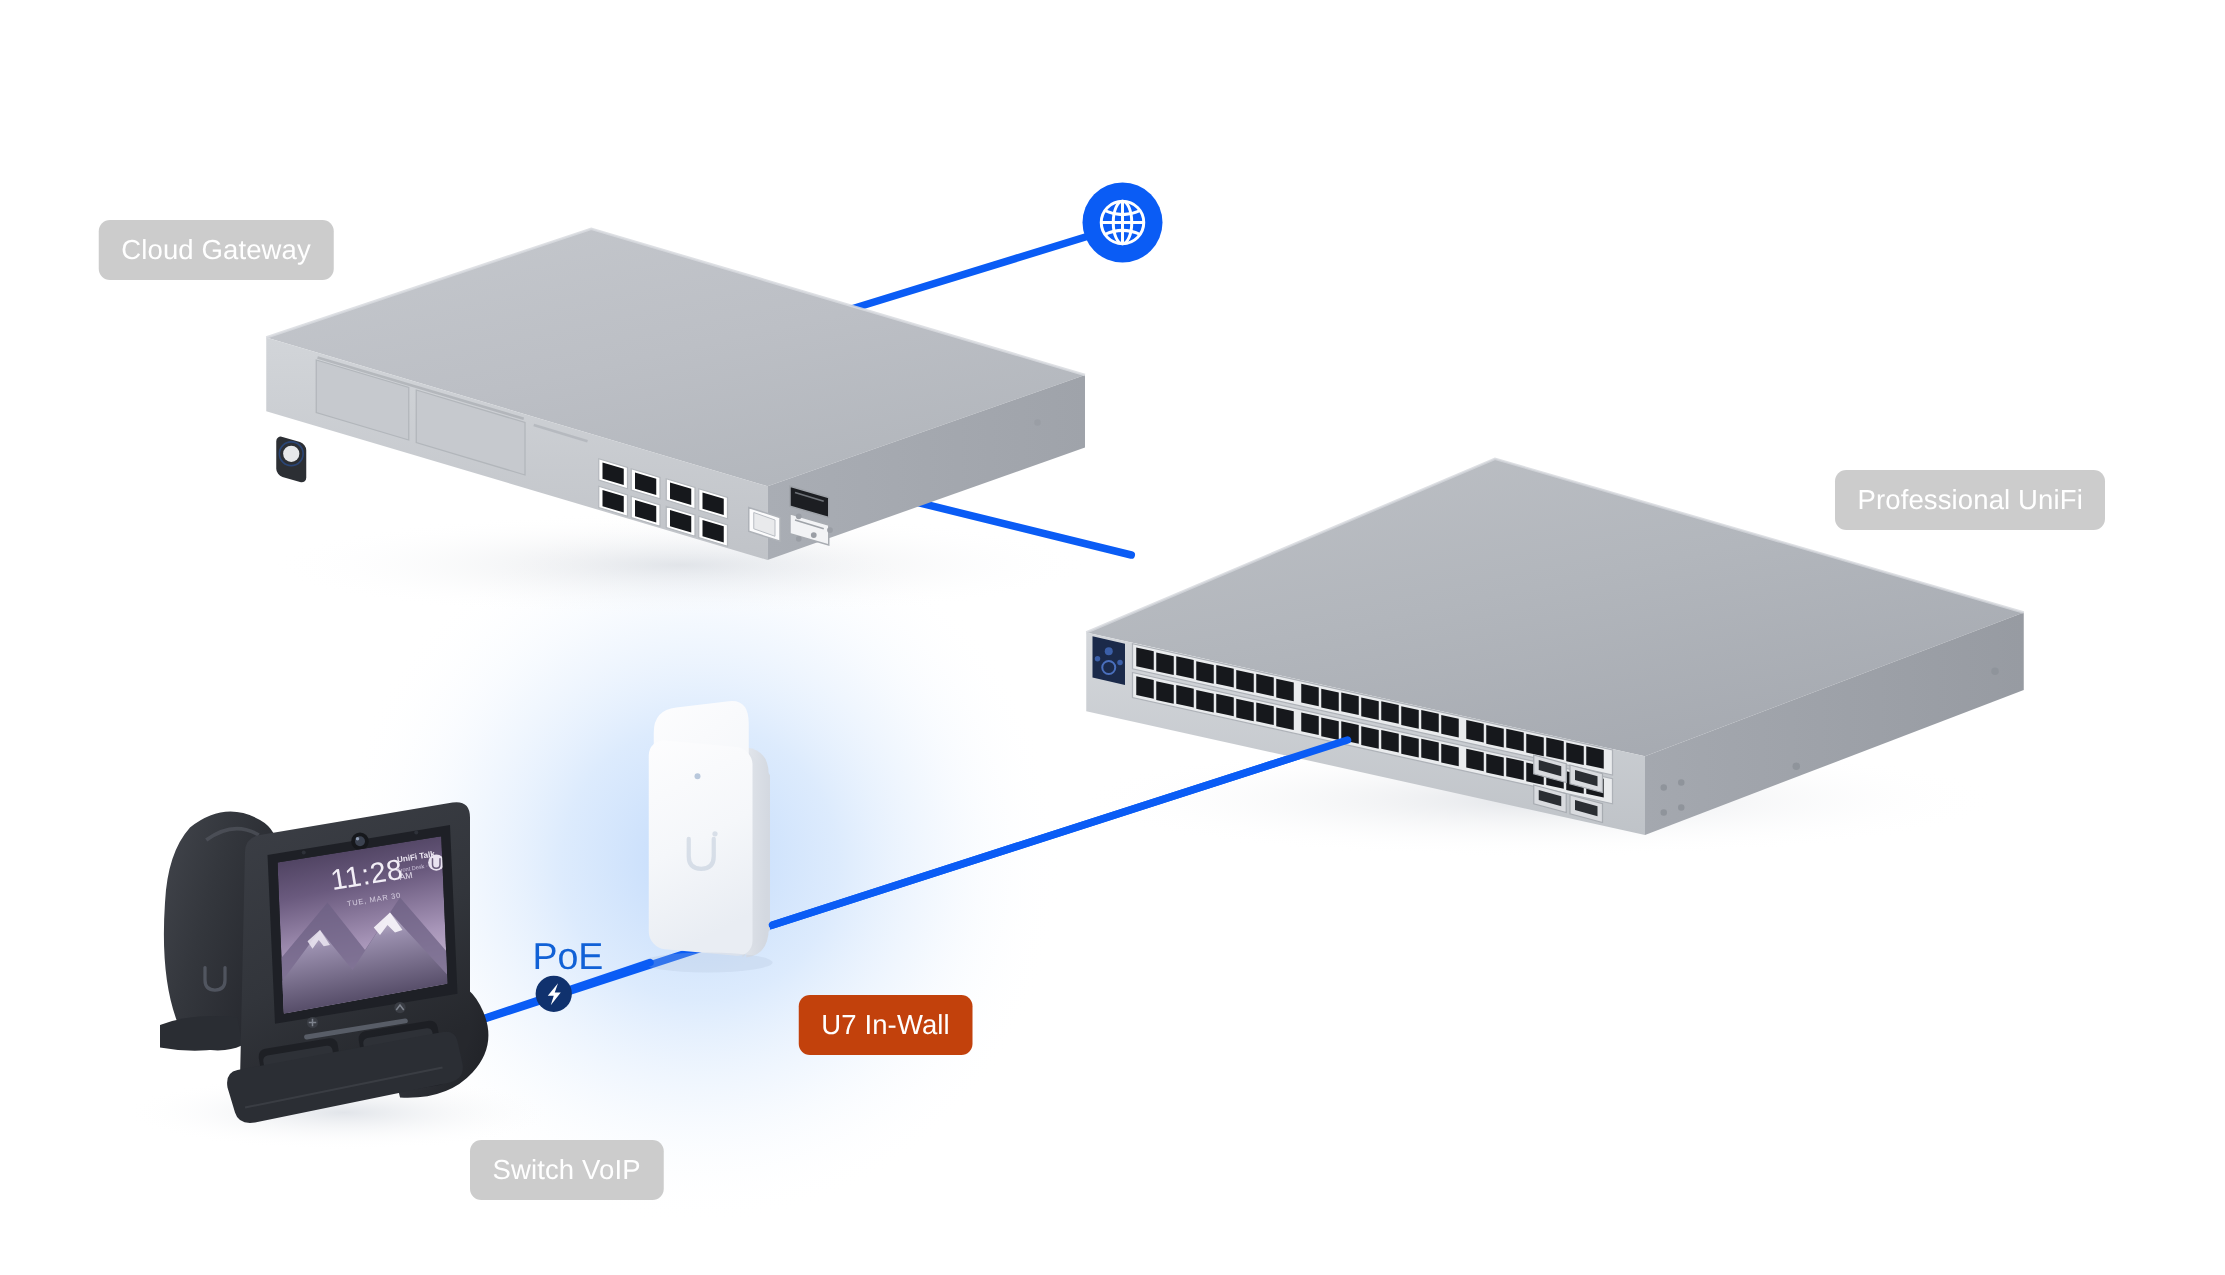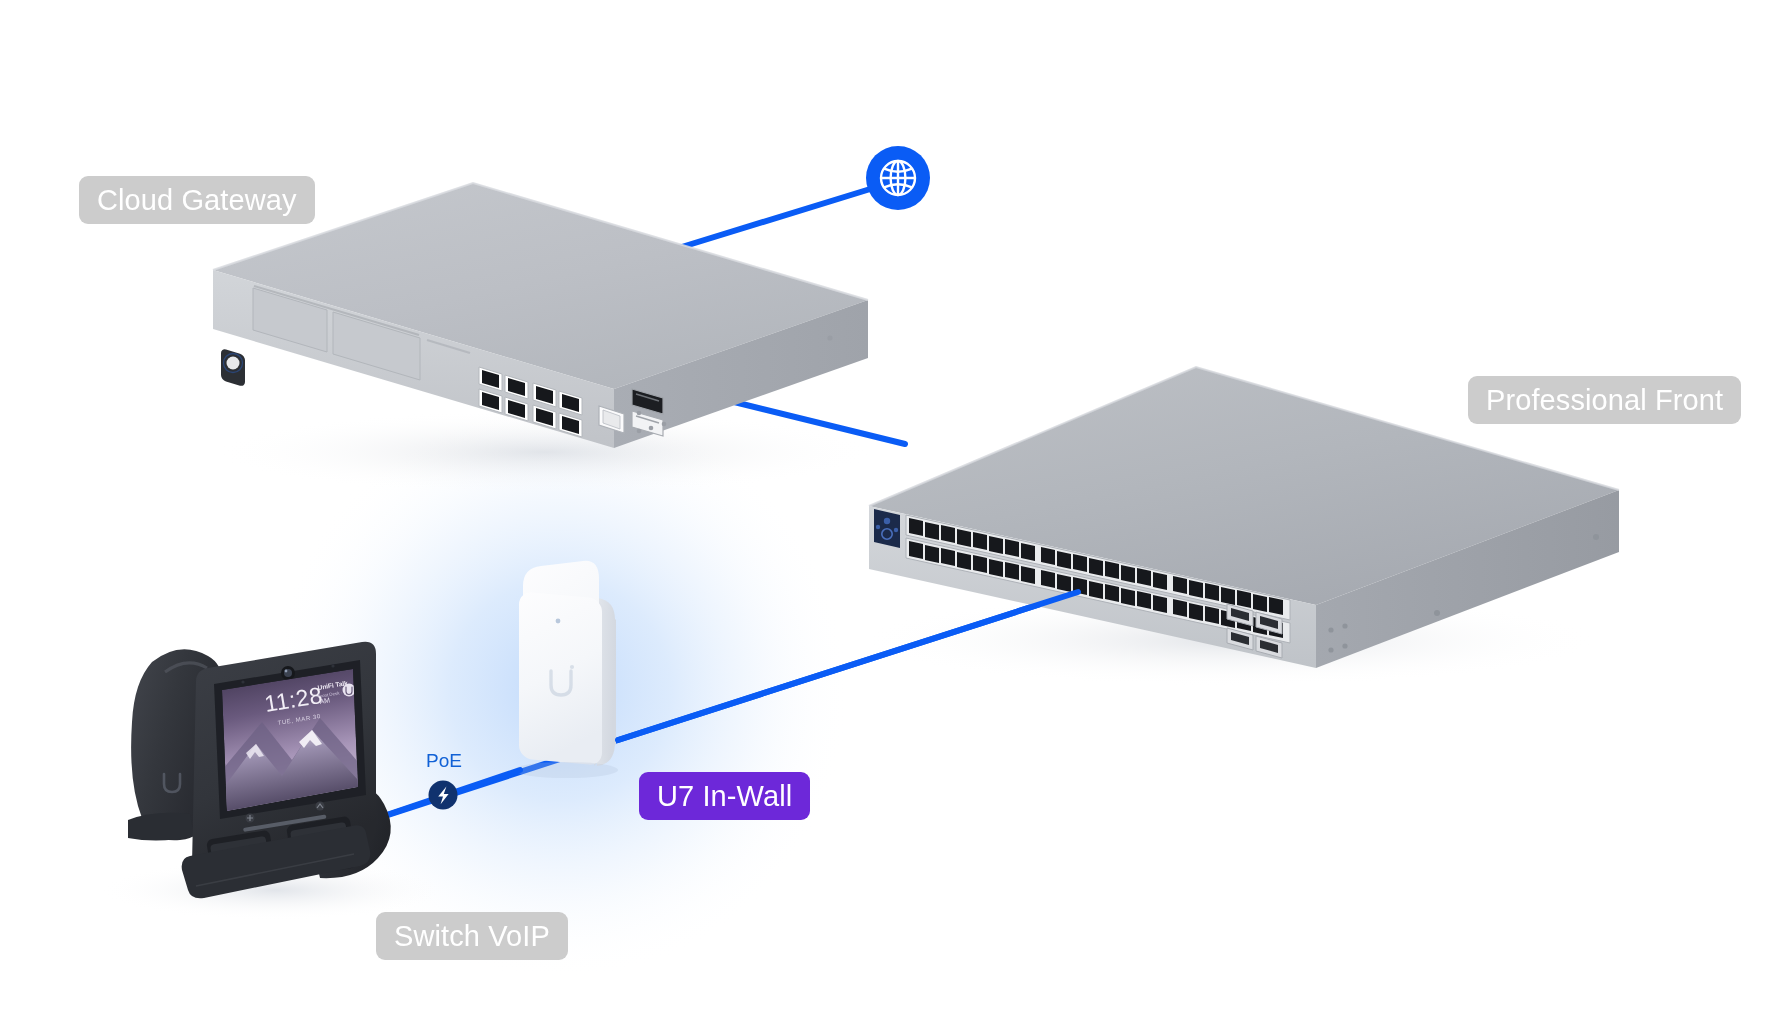--- a/index.html
+++ b/index.html
@@ -27,36 +27,36 @@
     height: 1020px;
   }
   .badge {
     position: absolute;
     display: flex;
     align-items: center;
     justify-content: center;
     box-sizing: border-box;
     border-radius: 9px;
     color: #ffffff;
-    font-size: 29px;
+    font-size: 22px;
     font-weight: 500;
     letter-spacing: 0.1px;
     line-height: 1;
     padding: 0 18px;
     height: 48px;
     white-space: nowrap;
     user-select: none;
   }
   .badge-grey { background: #cccccc; }
-  .badge-blue { background: #6d28d9; }
+  .badge-blue { background: #c2410c; margin-top: 24px; }
 
   .poe-label {
     position: absolute;
     color: #1161d6;
-    font-size: 19px;
+    font-size: 30px;
     font-weight: 400;
     line-height: 1;
     white-space: nowrap;
     user-select: none;
   }
 </style>
 </head>
 <body>
 
 <div id="stage">
@@ -455,21 +455,21 @@
 
   <svg class="layer" viewBox="0 0 1780 1020">
     <g>
       <circle cx="443" cy="795" r="14.5" fill="#10326e"></circle>
       <path d="M446.4,786.6 L438.2,796.6 L443.0,796.6 L440.6,804.2 L448.6,793.9 L443.8,793.9 Z" fill="#ffffff"></path>
     </g>
   </svg>
 
   <div class="badge badge-grey" style="left:79px; top:176px;">Cloud Gateway</div>
 
-  <div class="badge badge-grey" style="left:1468px; top:376px;">Professional Front</div>
+  <div class="badge badge-grey" style="left:1468px; top:376px;">Professional UniFi</div>
 
   <div class="badge badge-blue" style="left:639px; top:772px;">U7 In-Wall</div>
 
   <div class="badge badge-grey" style="left:376px; top:912px;">Switch VoIP</div>
 
   <div class="poe-label" style="left:426px; top:751px;">PoE</div>
 
 </div>
 
 </body></html>

